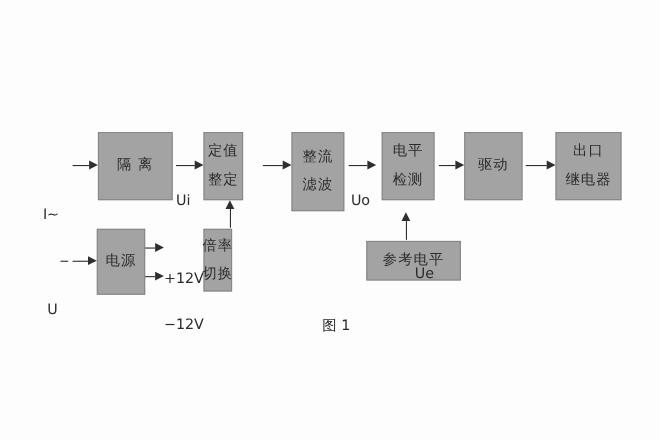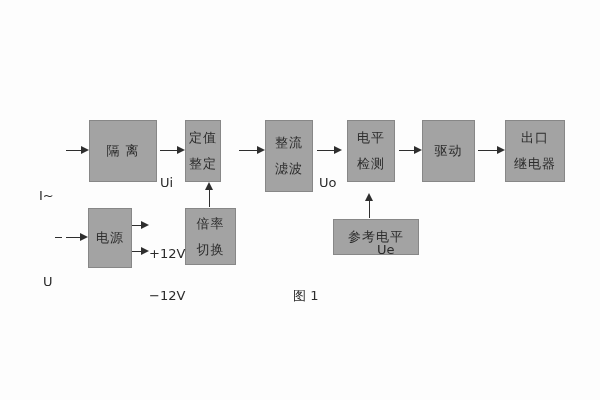--- a/index.html
+++ b/index.html
@@ -99,21 +99,21 @@
 
   <div class="box" style="left:505px;top:120px;width:60px;height:62px">
     <span>出口</span>
     <span>继电器</span>
   </div>
 
   <div class="box" style="left:88px;top:208px;width:44px;height:60px">
     <span>电源</span>
   </div>
 
-  <div class="box" style="left:185px;top:208px;width:51px;height:57px">
+  <div class="box" style="left:185px;top:208px;width:26px;height:57px">
     <span>倍率</span>
     <span>切换</span>
   </div>
 
   <div class="box" style="left:333px;top:219px;width:86px;height:36px">
     <span>参考电平</span>
   </div>
 
   <span class="lbl" style="left:39px;top:144px">I~</span>
   <span class="lbl" style="left:43px;top:230px">U</span>

